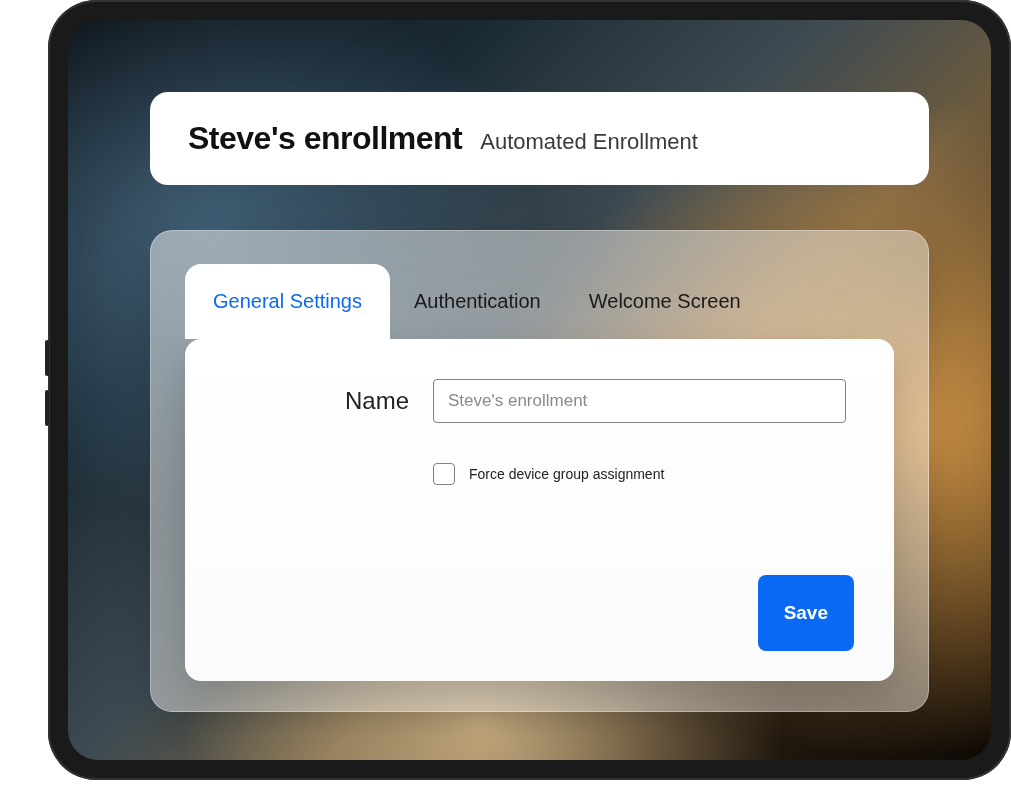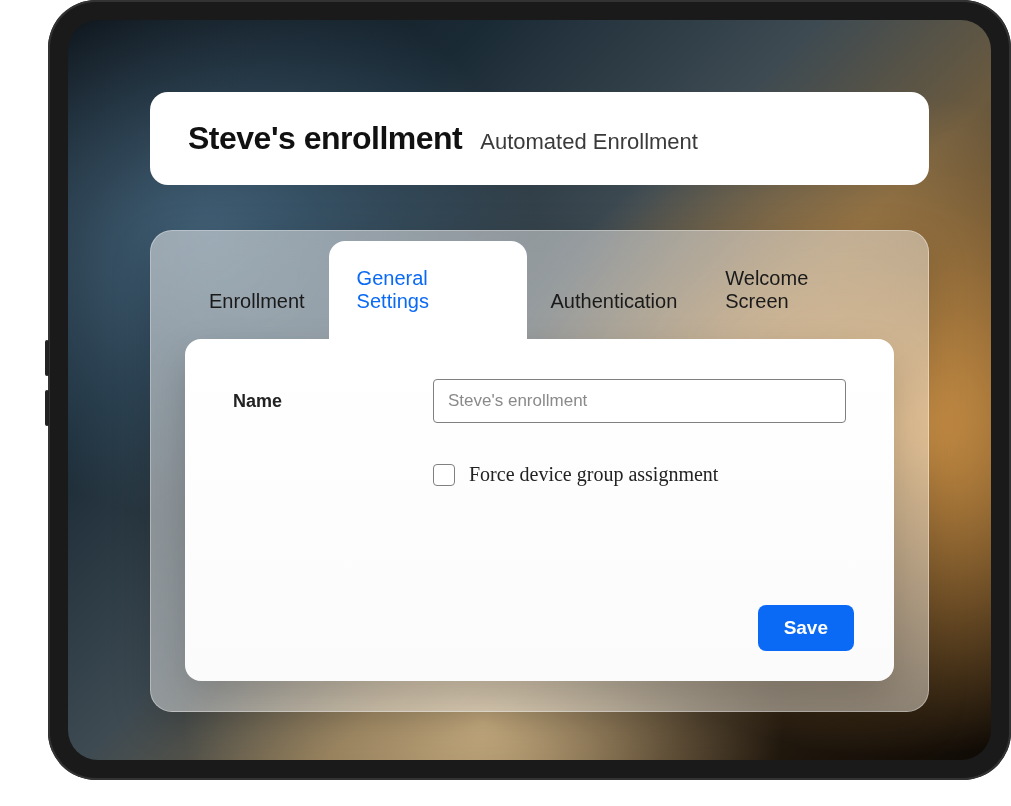--- a/index.html
+++ b/index.html
@@ -96,23 +96,24 @@
     z-index: 1;
   }
 
   .form-row {
     display: flex;
     align-items: center;
     margin-bottom: 20px;
   }
   .form-label {
     width: 200px;
+    text-align: right;
     padding-right: 24px;
-    font-size: 18px;
-    font-weight: 700;
+    font-size: 24px;
+    font-weight: 400;
     color: #222;
   }
   .text-input {
     flex: 1;
     height: 44px;
     border: 1.5px solid #808080;
     border-radius: 4px;
     padding: 0 14px;
     font-size: 17px;
     color: #333;
@@ -129,36 +130,35 @@
   }
   .checkbox-box {
     width: 22px;
     height: 22px;
     border: 1.5px solid #808080;
     border-radius: 4px;
     background: #fff;
     cursor: pointer;
   }
   .checkbox-label {
-    font-size: 20px;
+    font-size: 14px;
     color: #222;
-    font-family: Liberation Serif, serif;
   }
 
   .save-btn {
     position: absolute;
     right: 40px;
     bottom: 30px;
     background: #0a6af5;
     color: #fff;
     font-size: 19px;
     font-weight: 700;
     border: none;
     border-radius: 8px;
-    padding: 12px 26px;
+    padding: 27px 26px;
     cursor: pointer;
   }
 
   .side-buttons {
     position: absolute;
     left: -3px;
     top: 340px;
     width: 4px;
     display: flex;
     flex-direction: column;
@@ -177,21 +177,20 @@
   <div class="device-screen">
 
     <div class="header-card">
       <div class="header-title">Steve's enrollment</div>
       <div class="header-subtitle">Automated Enrollment</div>
     </div>
 
     <div class="settings-panel">
 
       <div class="tabs-row">
-        <div class="tab">Enrollment</div>
         <div class="tab active">General Settings</div>
         <div class="tab">Authentication</div>
         <div class="tab">Welcome Screen</div>
       </div>
 
       <div class="form-card">
 
         <div class="form-row">
           <div class="form-label">Name</div>
           <input type="text" class="text-input" placeholder="Steve's enrollment" style="">

